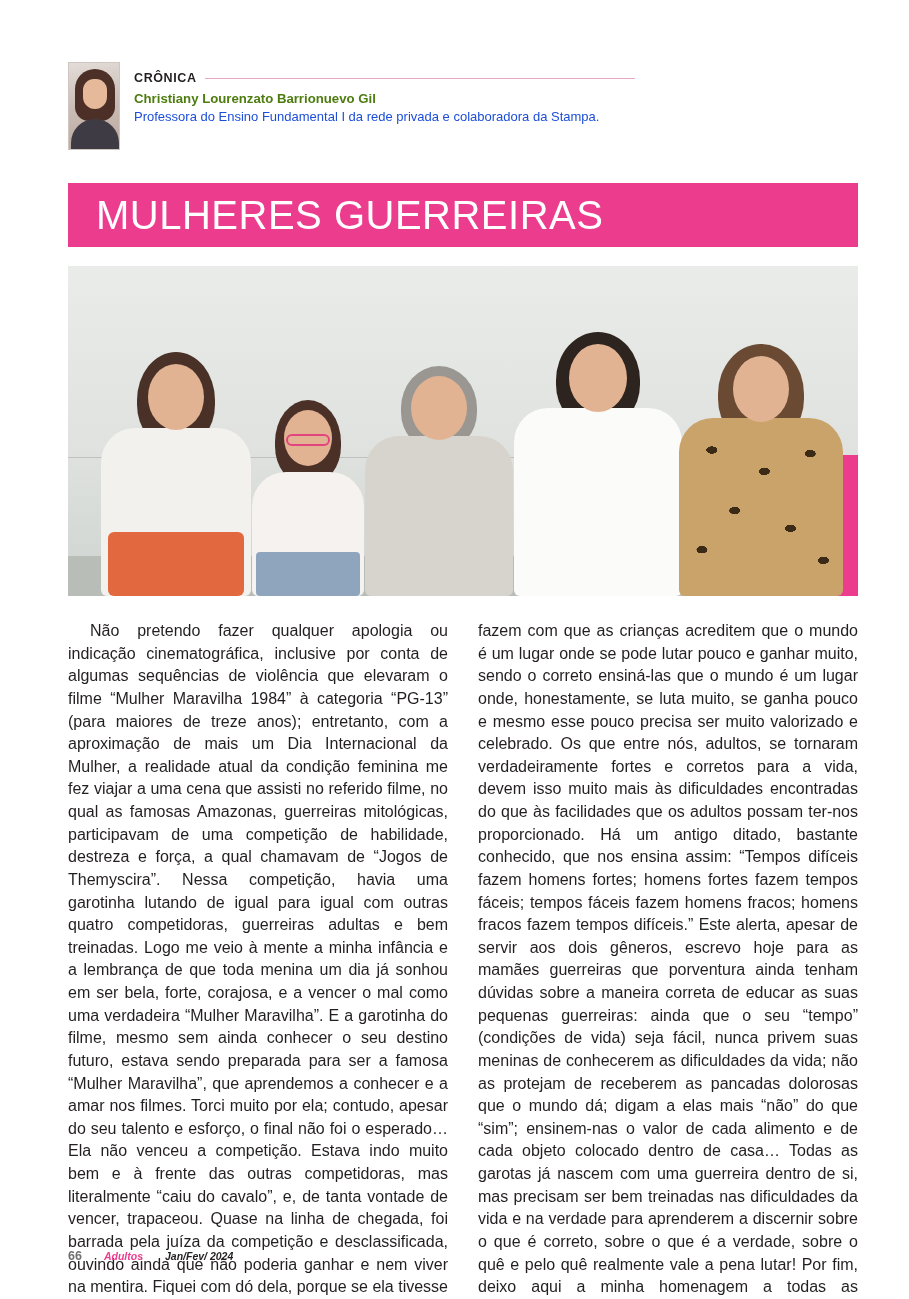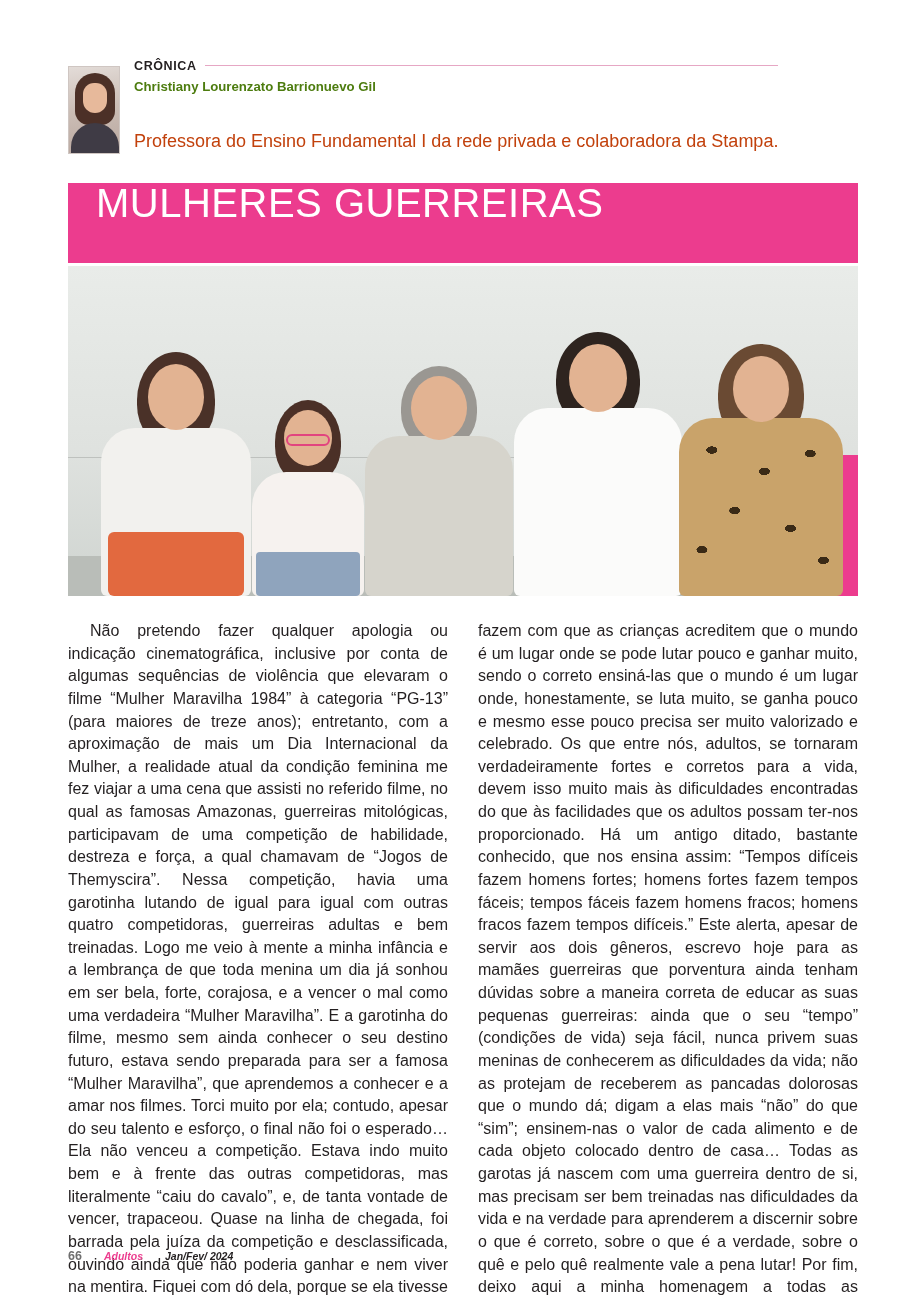--- a/index.html
+++ b/index.html
@@ -24,21 +24,21 @@
 
   
   .byline-block {
     position: absolute;
     left: 68px;
     top: 62px;
     width: 790px;
     height: 92px;
     display: flex;
     gap: 14px;
-    align-items: flex-end;
+    align-items: flex-start;
   }
   .author-photo {
     width: 52px;
     height: 88px;
     background: #d8c5bd;
     border: 1px solid #cfc6c2;
     position: relative;
     overflow: hidden;
     flex: 0 0 auto;
   }
@@ -89,35 +89,35 @@
     flex: 1 1 auto;
     min-width: 430px;
   }
   .author-name {
     font-size: 13.2px;
     font-weight: bold;
     color: #4d7c0f;
     line-height: 1.45;
   }
   .author-role {
-    font-size: 18px;
-    color: #c2410c;
+    font-size: 13px;
+    color: #1d4ed8;
     line-height: 1.45;
-    margin-top: 32px;
   }
 
   
   .title-banner {
     position: absolute;
     left: 68px;
     top: 183px;
     width: 790px;
-    height: 80px;
+    height: 64px;
     background: #ec3c8e;
     display: flex;
+    align-items: center;
   }
   .title-banner h1 {
     margin: 0;
     padding-left: 28px;
     color: #ffffff;
     font-size: 40px;
     font-weight: normal;
     letter-spacing: 0.5px;
     line-height: 1;
   }

